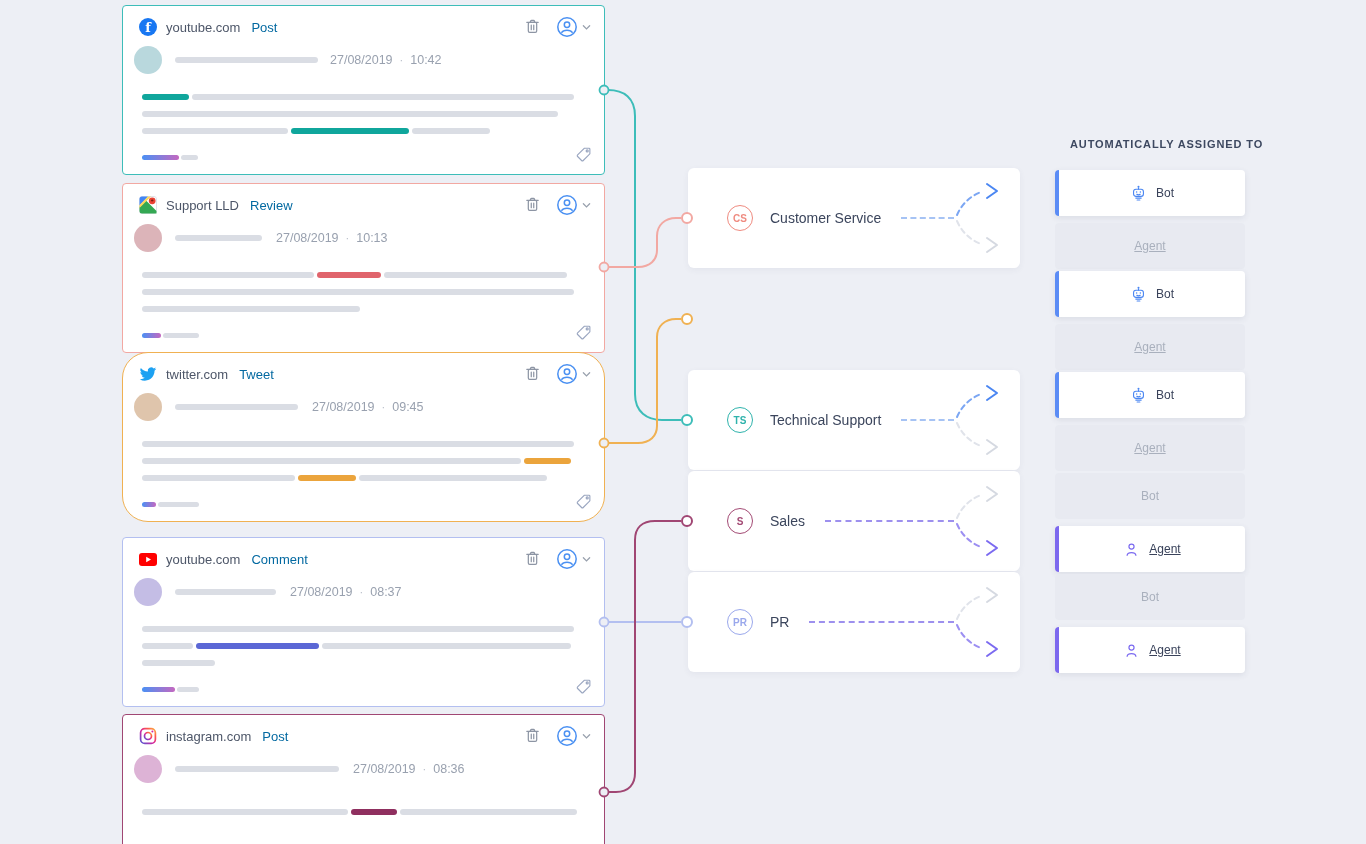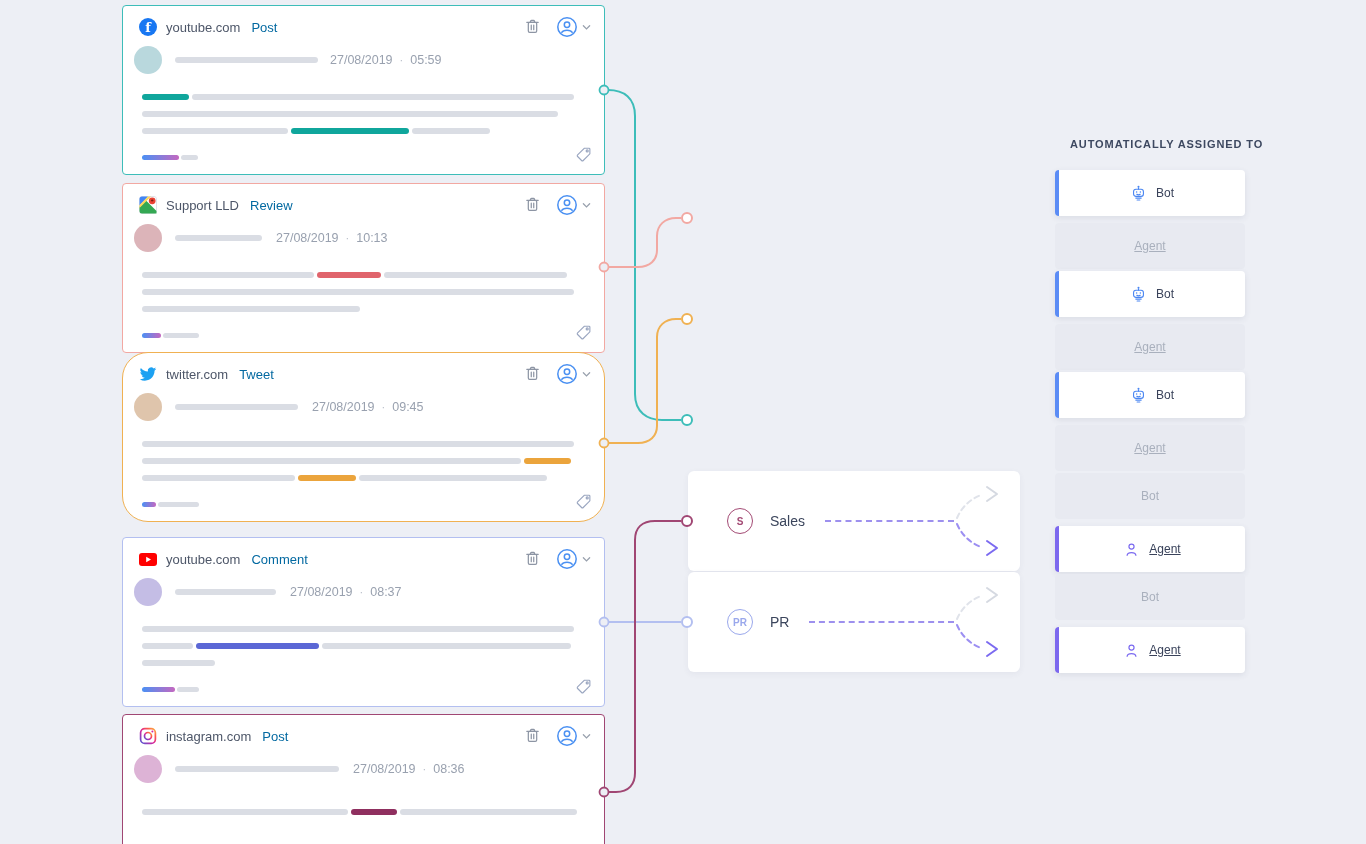--- a/index.html
+++ b/index.html
@@ -111,21 +111,21 @@
       <svg viewBox="0 0 10 7" width="9" height="7" fill="none" stroke="#98a0ad" stroke-width="1.4" stroke-linecap="round" style="margin-left:4px;">
           <path d="M1.5 1.5 5 5l3.5-3.5"></path>
         </svg>
     </span>
   </div>
   <div class="avatar" style="background:#b9d8dd;"></div>
   <div class="skel name-skel" style="width:143px;"></div>
   <div class="meta" style="left:207px;">
     <span>27/08/2019</span>
       <span class="dot">·</span>
-      <span>05:59</span>
+      <span>10:42</span>
   </div>
   <div class="line" style="top:88px;">
       <span class="hl1" style="width:47px;"></span>
       <span style="width:382px;"></span>
     </div>
   <div class="line" style="top:105px;">
       <span style="width:416px;"></span>
     </div>
   <div class="line" style="top:122px;">
       <span style="width:146px;"></span>
@@ -378,20 +378,31 @@
   <div class="line" style="top:94px;">
       <span style="width:206px;"></span>
       <span class="hl5" style="width:46px;"></span>
       <span style="width:177px;"></span>
     </div>
 </div>
 
 <div class="assigned-header">AUTOMATICALLY ASSIGNED TO</div>
 
 <div class="row bot" style="top:168px;">
+  <div class="cat-card">
+    <span class="badge" style="color:#ef8b80;border-color:#ef8b80;">CS</span>
+    <span class="cat-label">Customer Service</span>
+    <div class="dash"></div>
+    <svg class="fork bot" viewBox="0 0 60 100">
+      <path class="curve top-c" d="M3 47 C 7 38 14 29 27 24"></path>
+        <path class="arrow top-a" d="M33 30 43 23 33 16"></path>
+      <path class="curve bot-c" d="M3 53 C 7 62 14 71 27 76"></path>
+        <path class="arrow bot-a" d="M33 70 43 77 33 84"></path>
+    </svg>
+  </div>
   <div class="assign-col">
     <div class="opt on bot">
       <span class="oicon">
           <svg viewBox="0 0 20 20" width="17" height="17" fill="none" stroke="#4a86f2" stroke-width="1.3" stroke-linecap="round">
             <circle cx="10" cy="2.1" r="1.2" fill="#4a86f2" stroke="none"></circle>
             <path d="M10 3.4v1.4"></path>
             <rect x="4.2" y="5" width="11.6" height="8.4" rx="2.8"></rect>
             <circle cx="7.8" cy="8.3" r=".9" fill="#4a86f2" stroke="none"></circle>
             <circle cx="12.2" cy="8.3" r=".9" fill="#4a86f2" stroke="none"></circle>
             <path d="M8 10.9q2 1.4 4 0"></path>
@@ -424,20 +435,31 @@
         </span>
       <span>Bot</span>
     </div>
     <div class="opt off">
         <span>Agent</span>
       </div>
   </div>
 </div>
 
 <div class="row bot" style="top:370px;">
+  <div class="cat-card">
+    <span class="badge" style="color:#2fb3ac;border-color:#2fb3ac;">TS</span>
+    <span class="cat-label">Technical Support</span>
+    <div class="dash"></div>
+    <svg class="fork bot" viewBox="0 0 60 100">
+      <path class="curve top-c" d="M3 47 C 7 38 14 29 27 24"></path>
+        <path class="arrow top-a" d="M33 30 43 23 33 16"></path>
+      <path class="curve bot-c" d="M3 53 C 7 62 14 71 27 76"></path>
+        <path class="arrow bot-a" d="M33 70 43 77 33 84"></path>
+    </svg>
+  </div>
   <div class="assign-col">
     <div class="opt on bot">
       <span class="oicon">
           <svg viewBox="0 0 20 20" width="17" height="17" fill="none" stroke="#4a86f2" stroke-width="1.3" stroke-linecap="round">
             <circle cx="10" cy="2.1" r="1.2" fill="#4a86f2" stroke="none"></circle>
             <path d="M10 3.4v1.4"></path>
             <rect x="4.2" y="5" width="11.6" height="8.4" rx="2.8"></rect>
             <circle cx="7.8" cy="8.3" r=".9" fill="#4a86f2" stroke="none"></circle>
             <circle cx="12.2" cy="8.3" r=".9" fill="#4a86f2" stroke="none"></circle>
             <path d="M8 10.9q2 1.4 4 0"></path>

